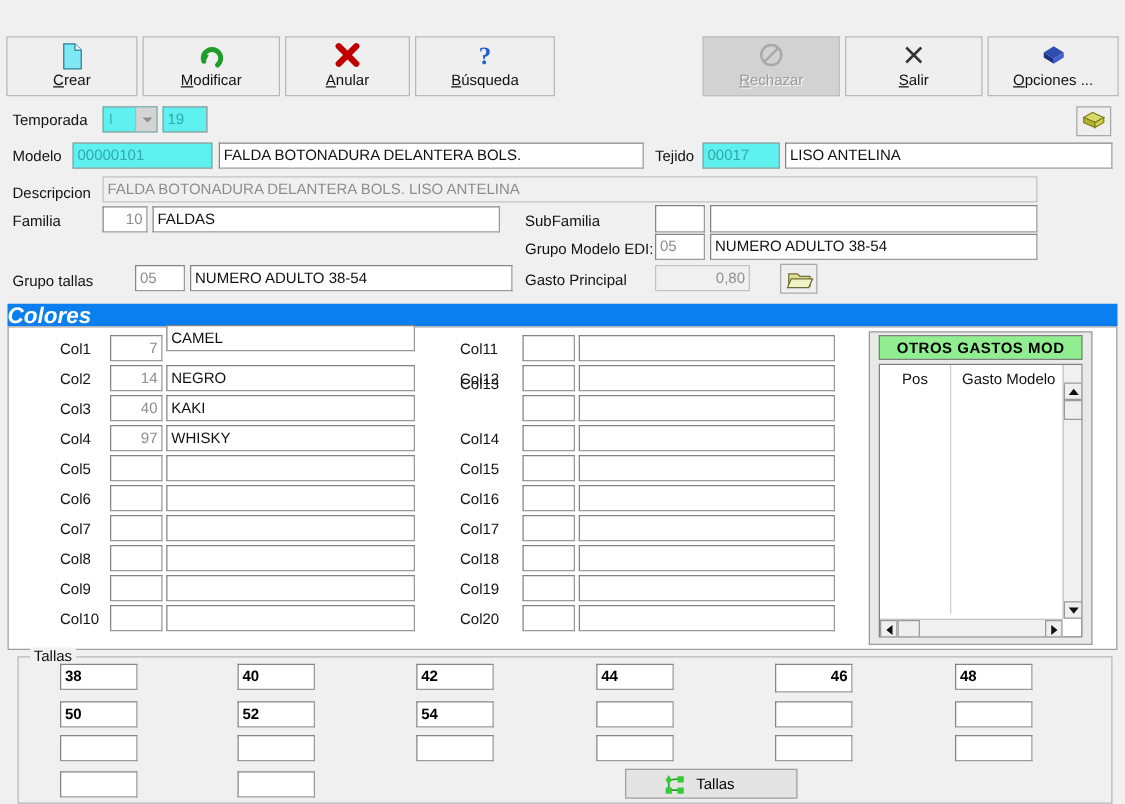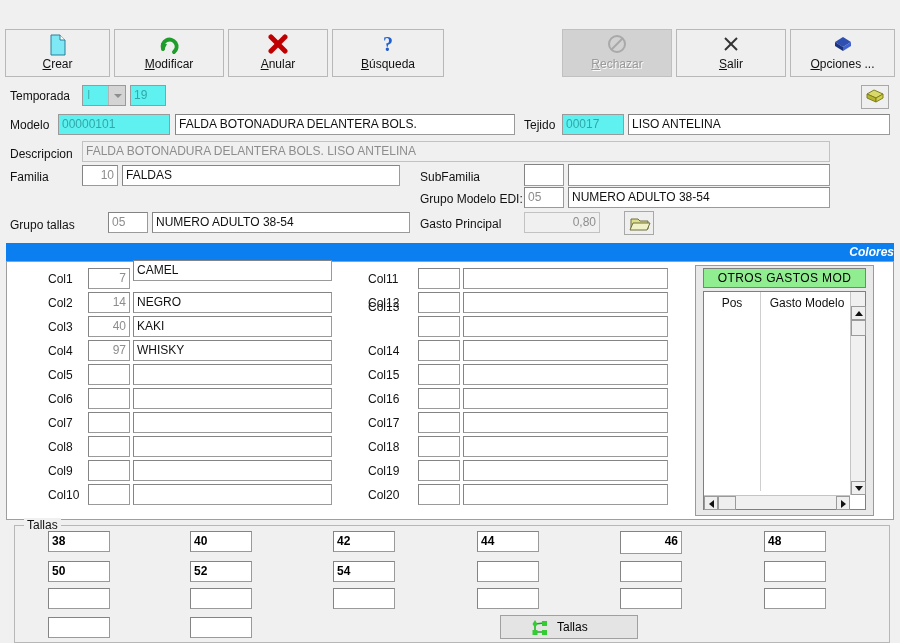--- a/index.html
+++ b/index.html
@@ -56,27 +56,27 @@
   .combo .arw:after{content:"";position:absolute;left:5px;top:8px;
     border-left:4px solid transparent;border-right:4px solid transparent;border-top:4px solid #8e8e8e;}
 
   
   .iconbtn{position:absolute;box-sizing:border-box;background:#efefef;
     border:1px solid #a8a8a8;cursor:default;}
 
   
   .panel{position:absolute;box-sizing:border-box;background:#fff;border:1px solid #9e9e9e;}
   .coloresbar{position:absolute;box-sizing:border-box;background:#0b7ff0;
-    color:#fff;font-style:italic;font-weight:bold;font-size:12px;
-    text-align:right;line-height:18px;}
+    color:#fff;font-style:italic;font-weight:bold;font-size:18px;
+    text-align:left;line-height:18px;}
 
   
   .og-wrap{position:absolute;box-sizing:border-box;background:#e9e9e9;border:1px solid #9a9a9a;}
   .og-head{position:absolute;box-sizing:border-box;background:#90ee90;border:1px solid #7f7f7f;
-    text-align:center;font-weight:normal;font-size:12px;color:#000;line-height:18px;
+    text-align:center;font-weight:bold;font-size:12px;color:#000;line-height:18px;
     letter-spacing:.4px;}
   .og-grid{position:absolute;box-sizing:border-box;background:#fff;border:1px solid #7f7f7f;}
   .og-colsep{position:absolute;top:0;bottom:18px;width:1px;background:#cfcfcf;}
   .og-th{position:absolute;top:4px;font-size:12px;color:#111;text-align:center;}
   .sb-v{position:absolute;right:0;top:0;bottom:14px;width:15px;background:#f0f0f0;
     border-left:1px solid #c4c4c4;box-sizing:border-box;}
   .sb-h{position:absolute;left:0;right:15px;bottom:0;height:14px;background:#f0f0f0;
     border-top:1px solid #c4c4c4;box-sizing:border-box;}
   .sb-btn{position:absolute;background:#efefef;border:1px solid #9a9a9a;box-sizing:border-box;}
   .arr{position:absolute;width:0;height:0;}

